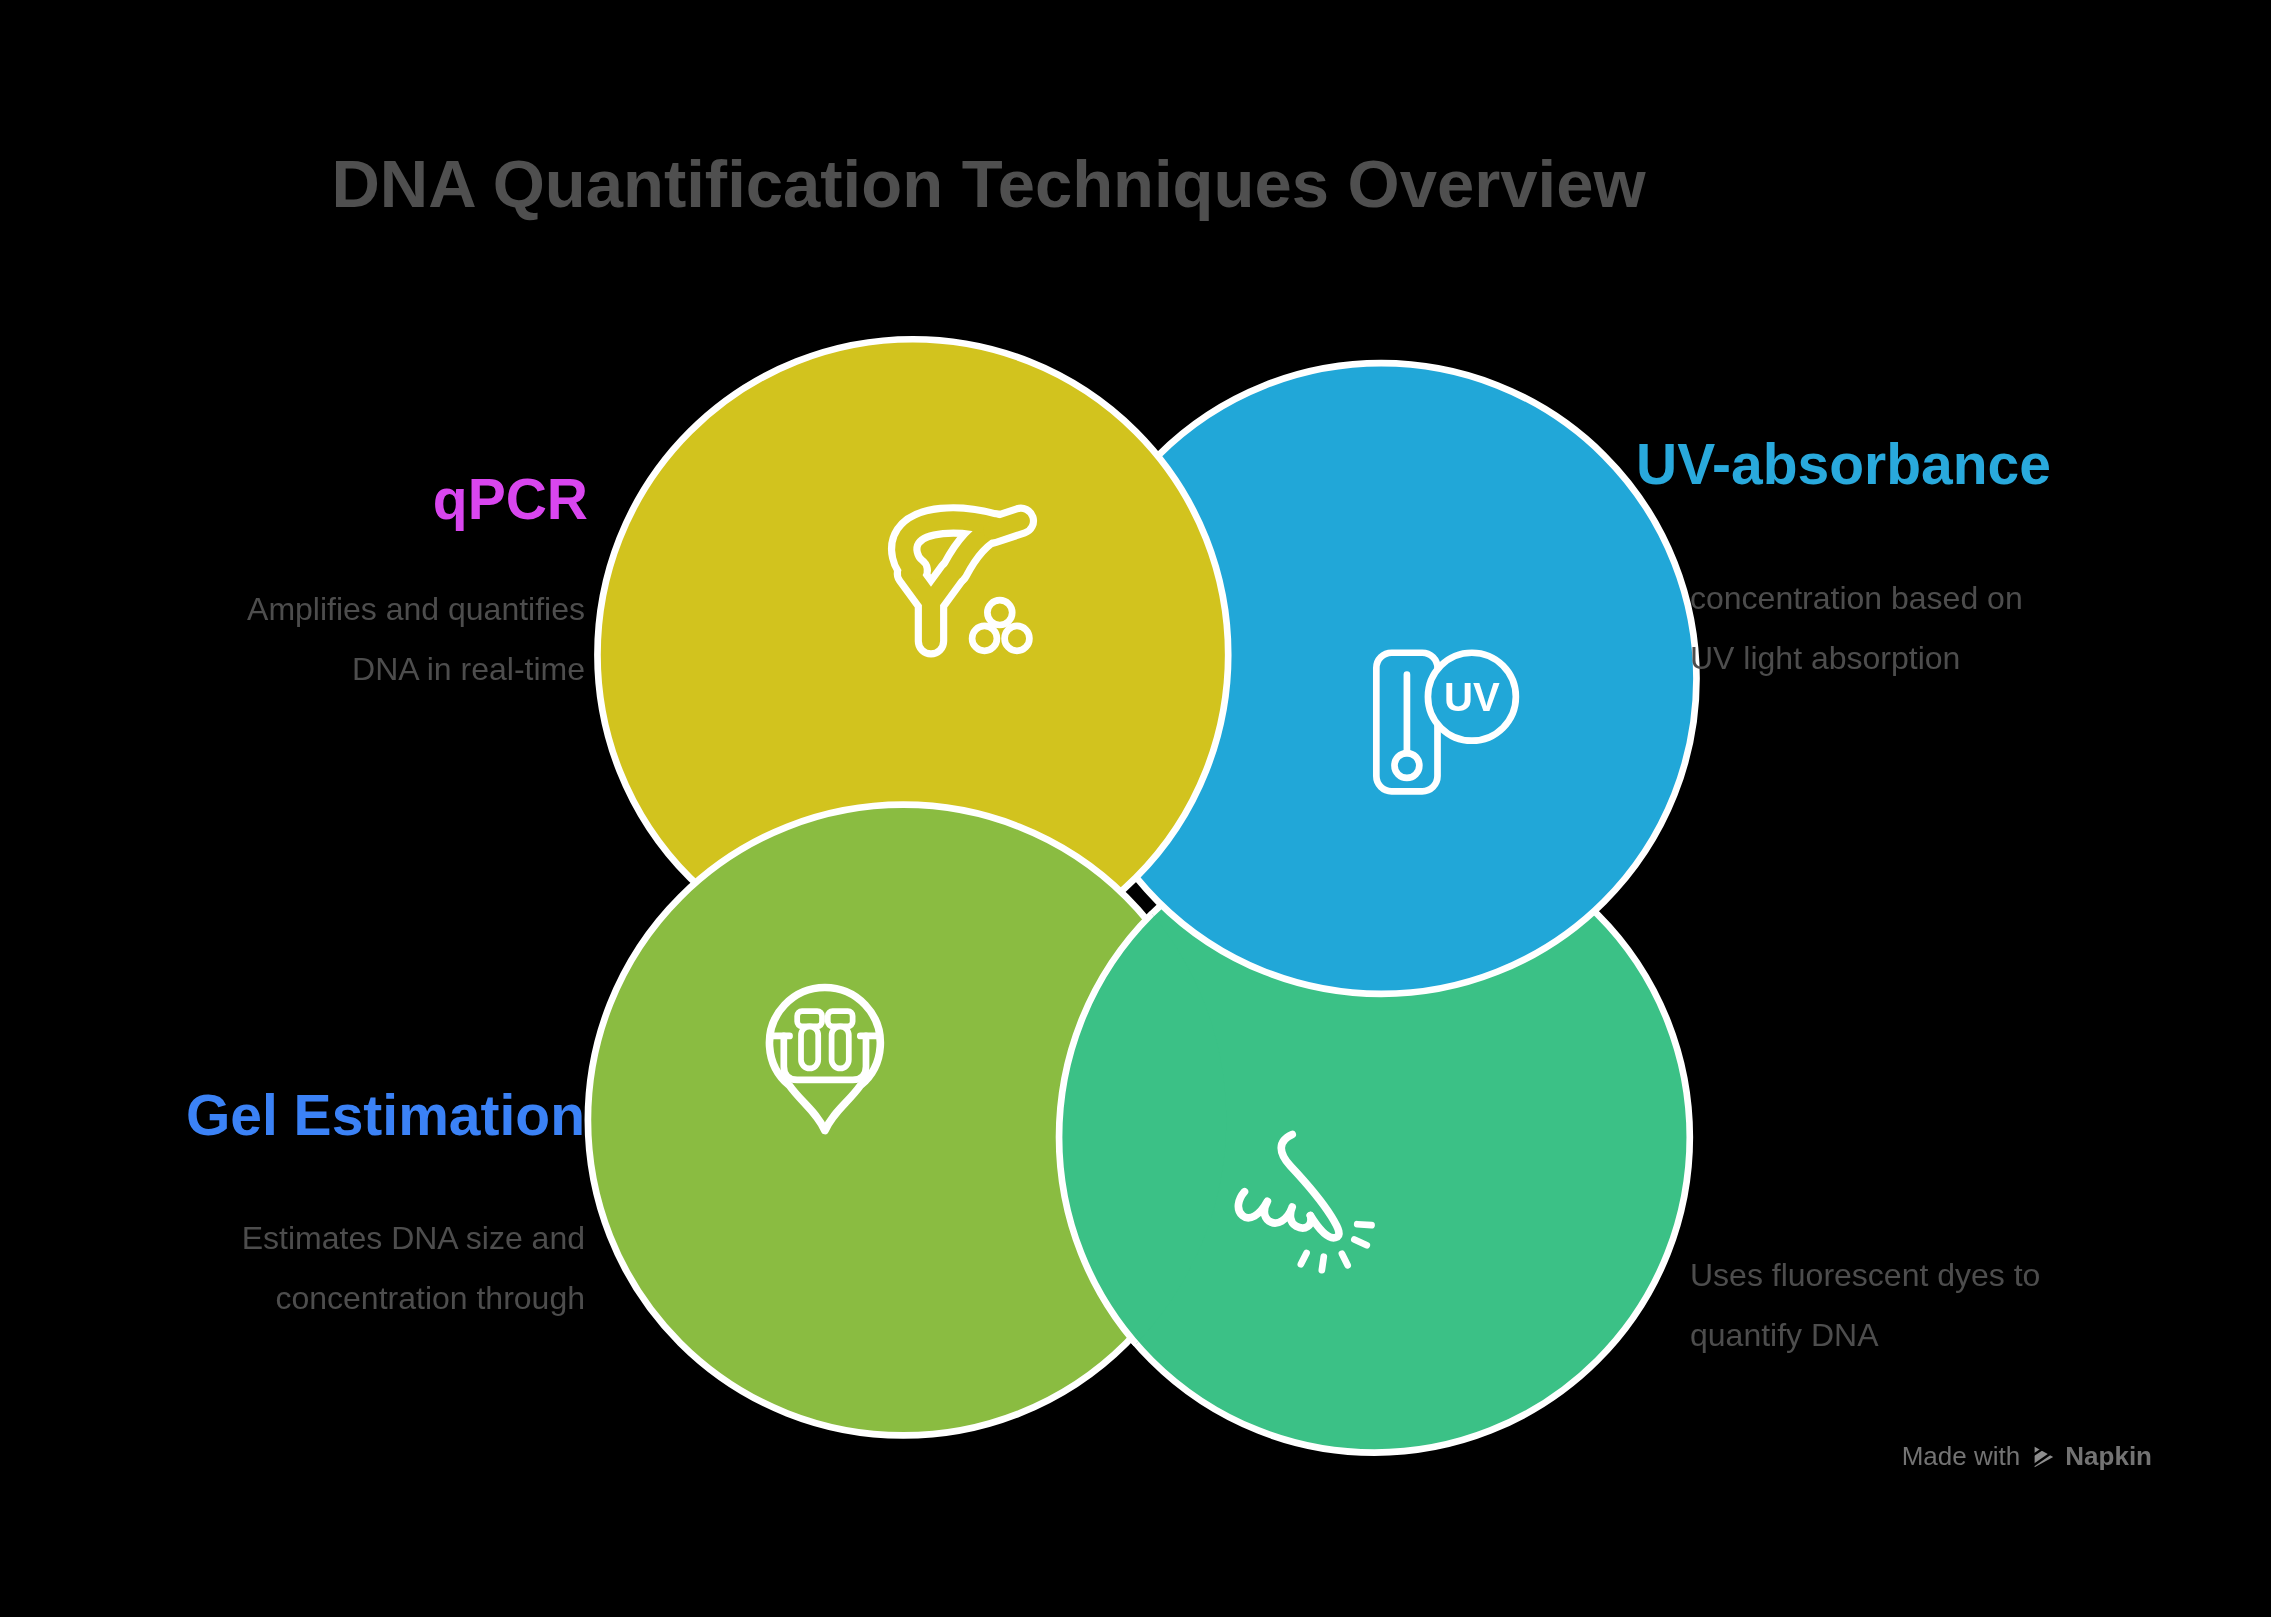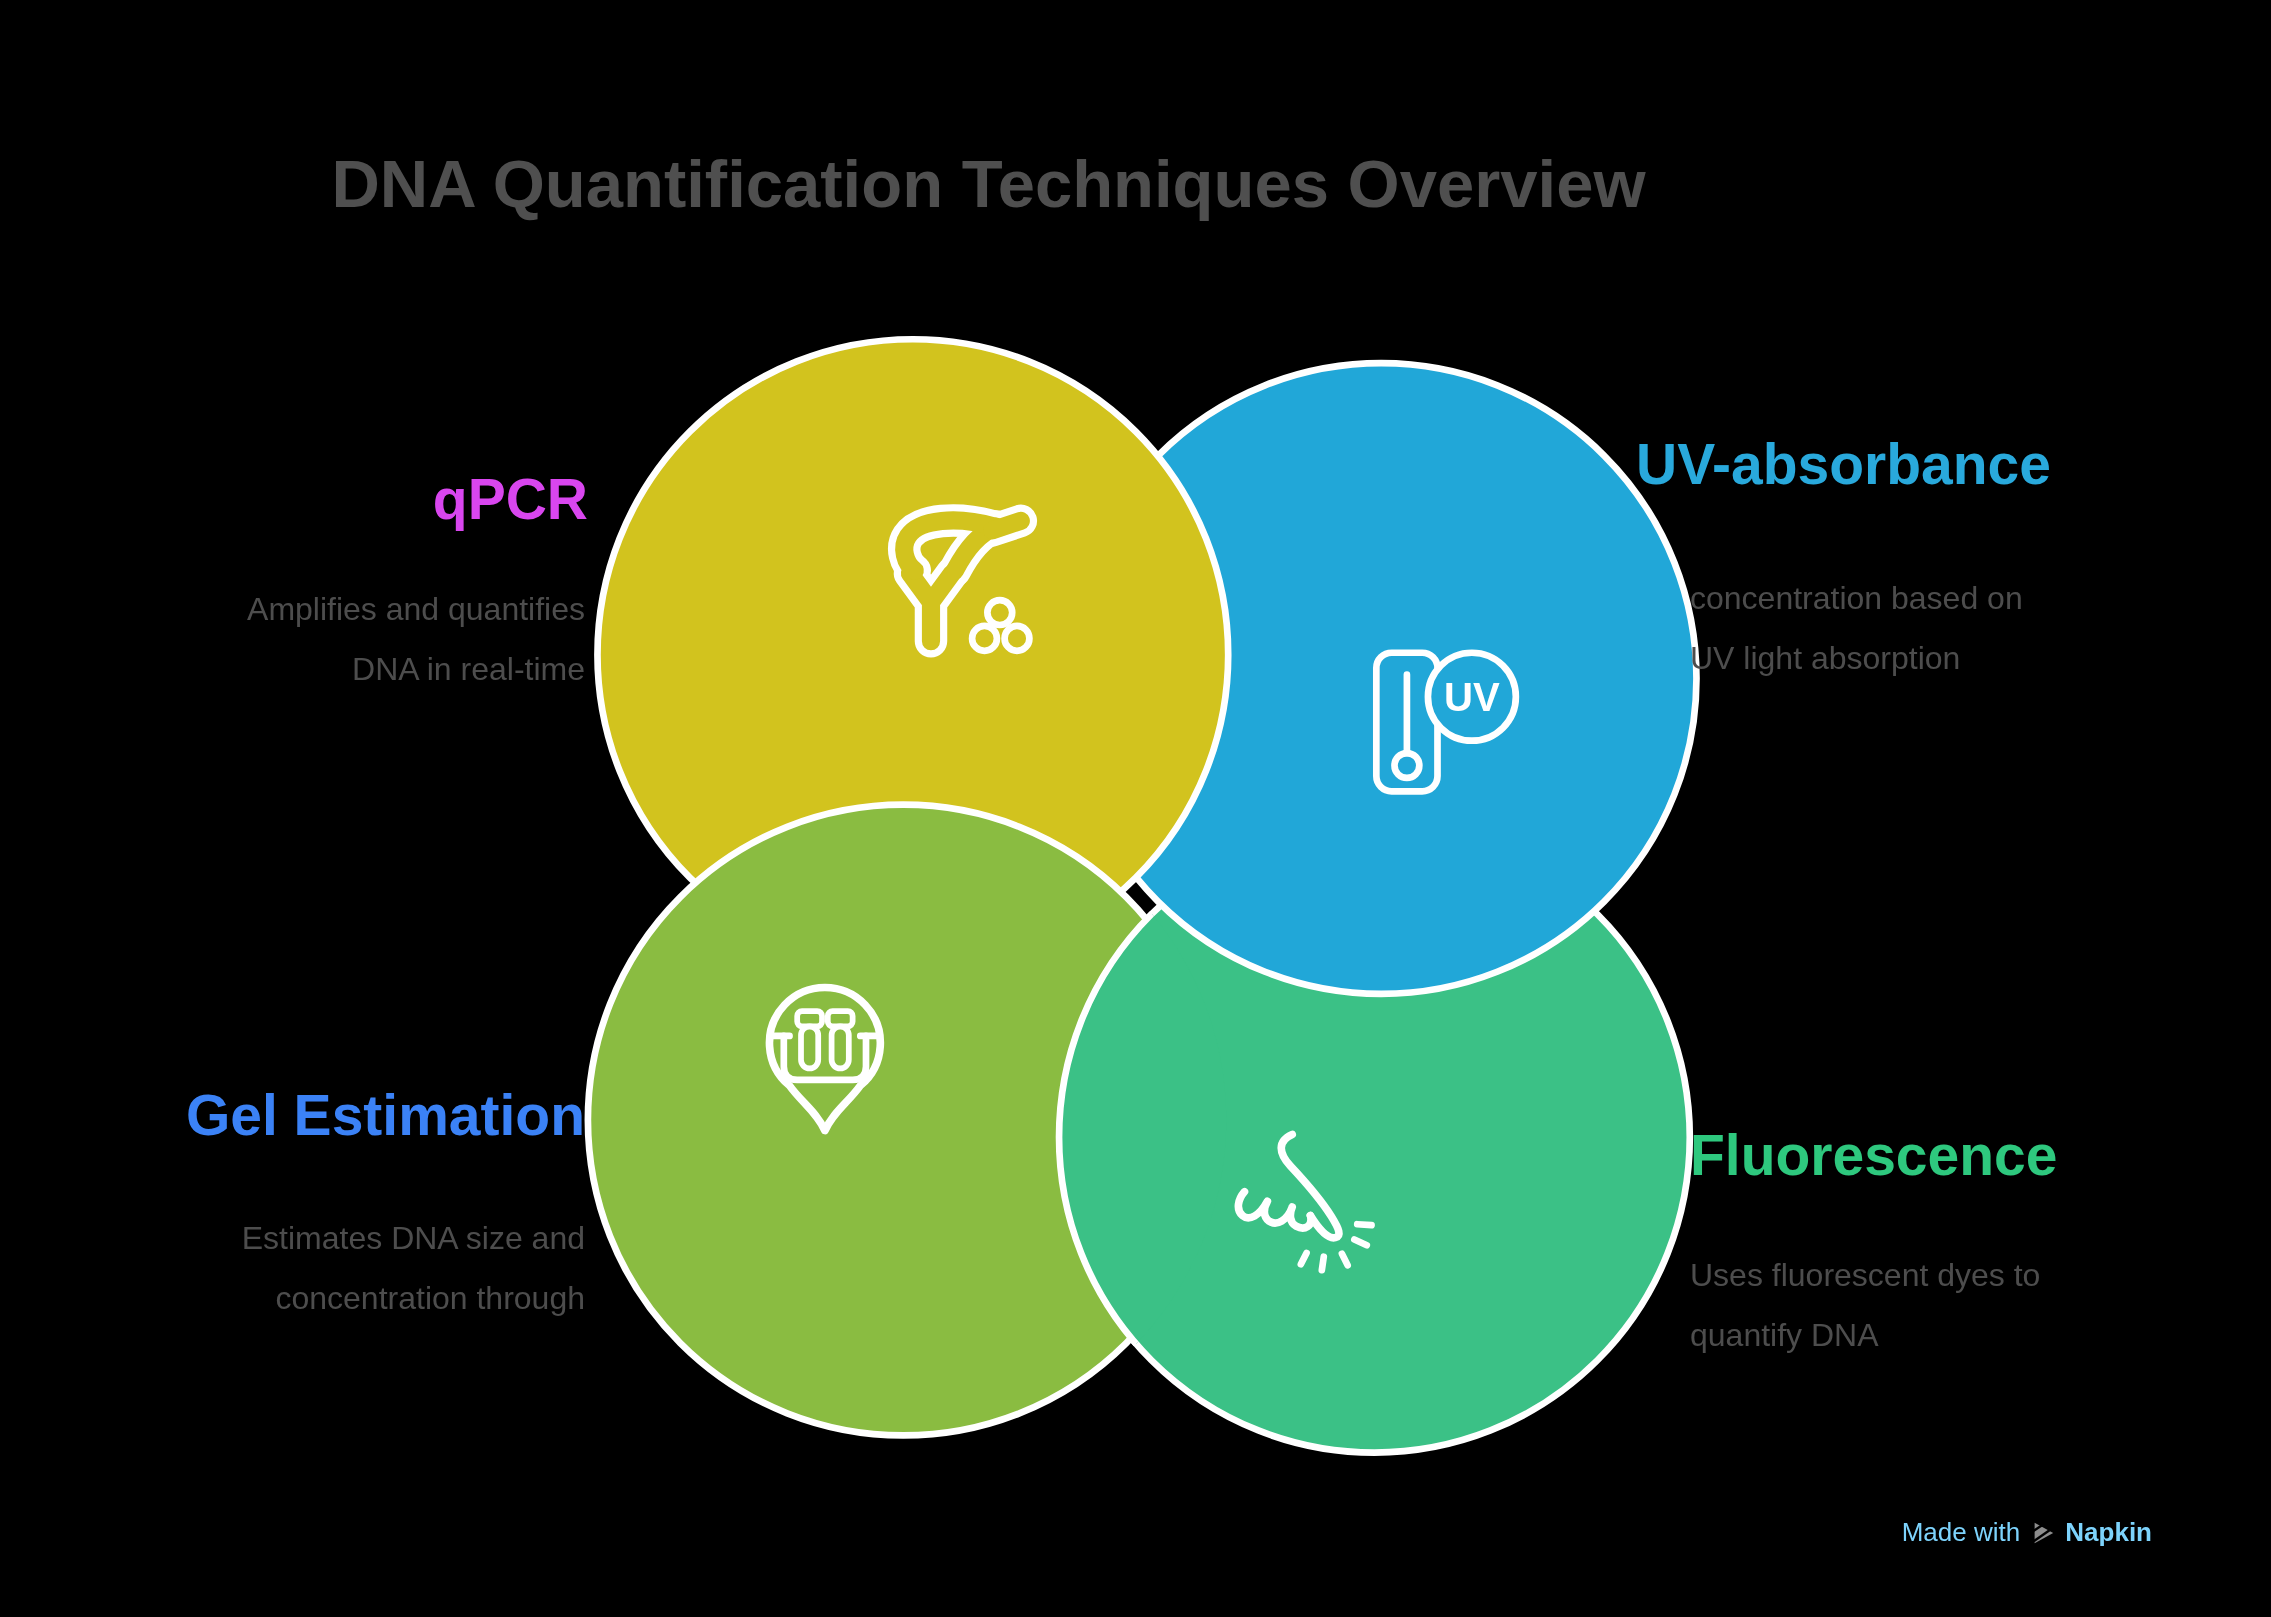--- a/index.html
+++ b/index.html
@@ -30,23 +30,23 @@
   .left-al{text-align:left;}
   .lab-qpcr{color:#d946ef;top:470px;right:1683px;}
   .desc-qpcr{top:579px;right:1686px;}
   .lab-uv{color:#29a9dc;top:435px;left:1610px;margin-left:26px;}
   .desc-uv{top:568px;left:1690px;}
   .lab-gel{color:#3b82f6;top:1086px;right:1686px;}
   .desc-gel{top:1208px;right:1686px;}
   .lab-fluor{color:#2ec87e;top:1126px;left:1690px;}
   .desc-fluor{top:1245px;left:1690px;}
   .footer{
-    position:absolute;top:1517px;right:119px;
+    position:absolute;top:1441px;right:119px;
     display:flex;align-items:center;gap:9.6px;
-    color:#7dd3fc;font-size:26px;
+    color:#737373;font-size:26px;
   }
   .footer .made{font-weight:400;}
   .footer .brand{font-weight:700;}
 </style>
 </head>
 <body>
 
 <div class="stage">
 
   <svg class="venn" width="2271" height="1617" viewBox="0 0 2376 1692">
@@ -129,21 +129,20 @@
     <div>concentration based on</div>
     <div>UV light absorption</div>
   </div>
 
   <div class="label right-al lab-gel">Gel Estimation</div>
   <div class="desc right-al desc-gel">
     <div>Estimates DNA size and</div>
     <div>concentration through</div>
   </div>
 
-  <div class="label left-al lab-fluor">Fluorescence</div>
   <div class="desc left-al desc-fluor">
     <div>Uses fluorescent dyes to</div>
     <div>quantify DNA</div>
   </div>
 
   <div class="footer">
     <span class="made">Made with</span>
     <svg width="26" height="26" viewBox="0 0 28 28">
       <polygon points="5,3 25,14 5,25" fill="#8d8d8d"></polygon>
       <line x1="2" y1="13" x2="17" y2="3" stroke="#000000" stroke-width="2.6"></line>

